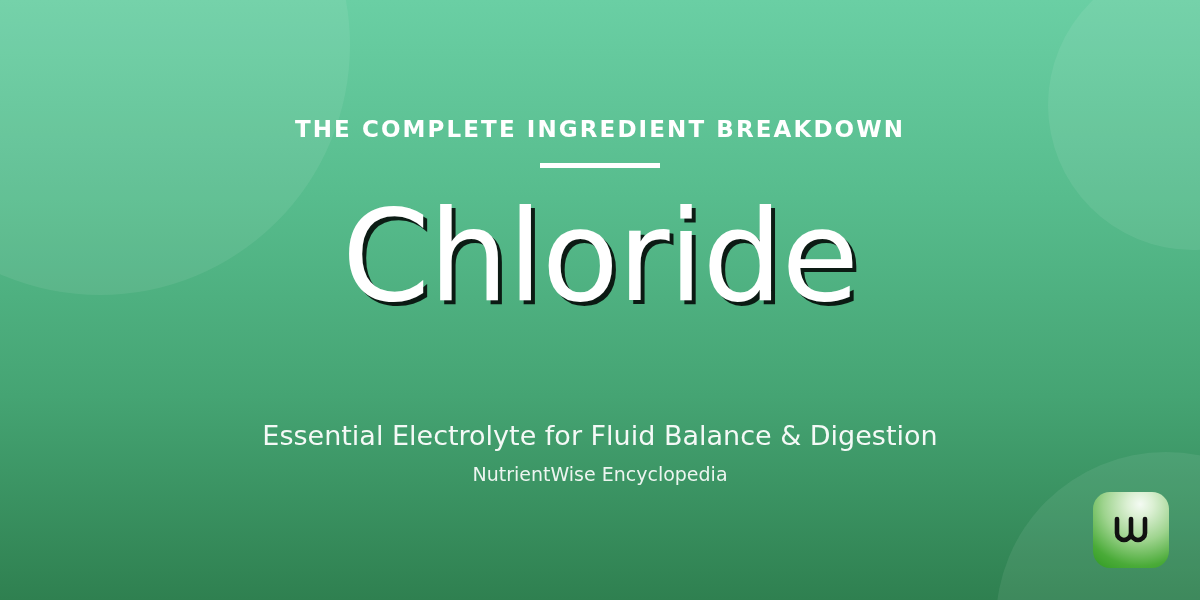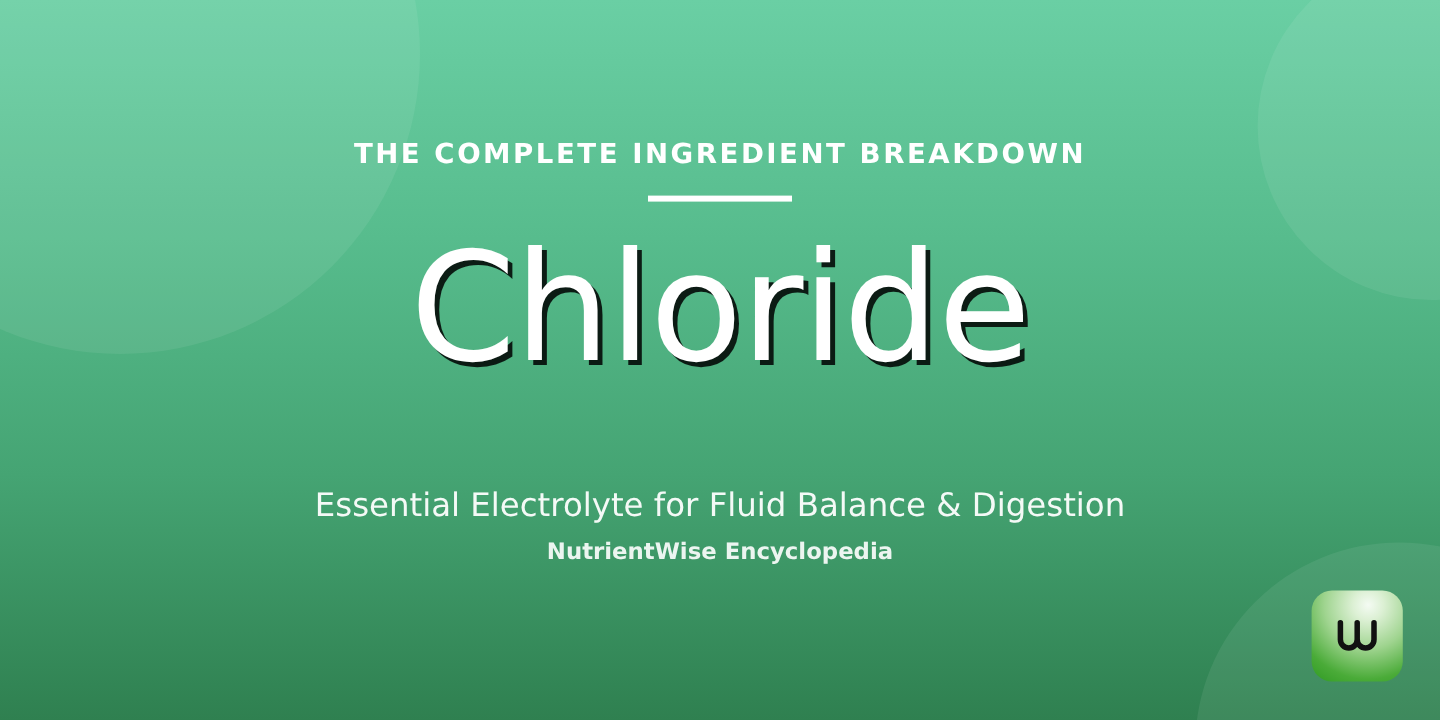--- a/index.html
+++ b/index.html
@@ -82,32 +82,33 @@
     color: #ffffff;
     font-size: 126px;
     font-weight: normal;
     line-height: 1.02;
     letter-spacing: -1px;
     white-space: nowrap;
     text-shadow: 4px 4px 0 rgba(0, 0, 0, 0.85);
   }
 
   .subtitle {
+    margin-top: 14px;
     color: rgba(255, 255, 255, 0.94);
     font-size: 27px;
     font-weight: normal;
     line-height: 1.15;
     white-space: nowrap;
   }
 
   .brand {
     margin-top: 13px;
     color: rgba(255, 255, 255, 0.90);
     font-size: 19px;
-    font-weight: bold;
+    font-weight: normal;
     line-height: 1.15;
     white-space: nowrap;
   }
 
   
   .logo-badge {
     position: absolute;
     left: 1093px;
     top: 492px;
     width: 76px;

